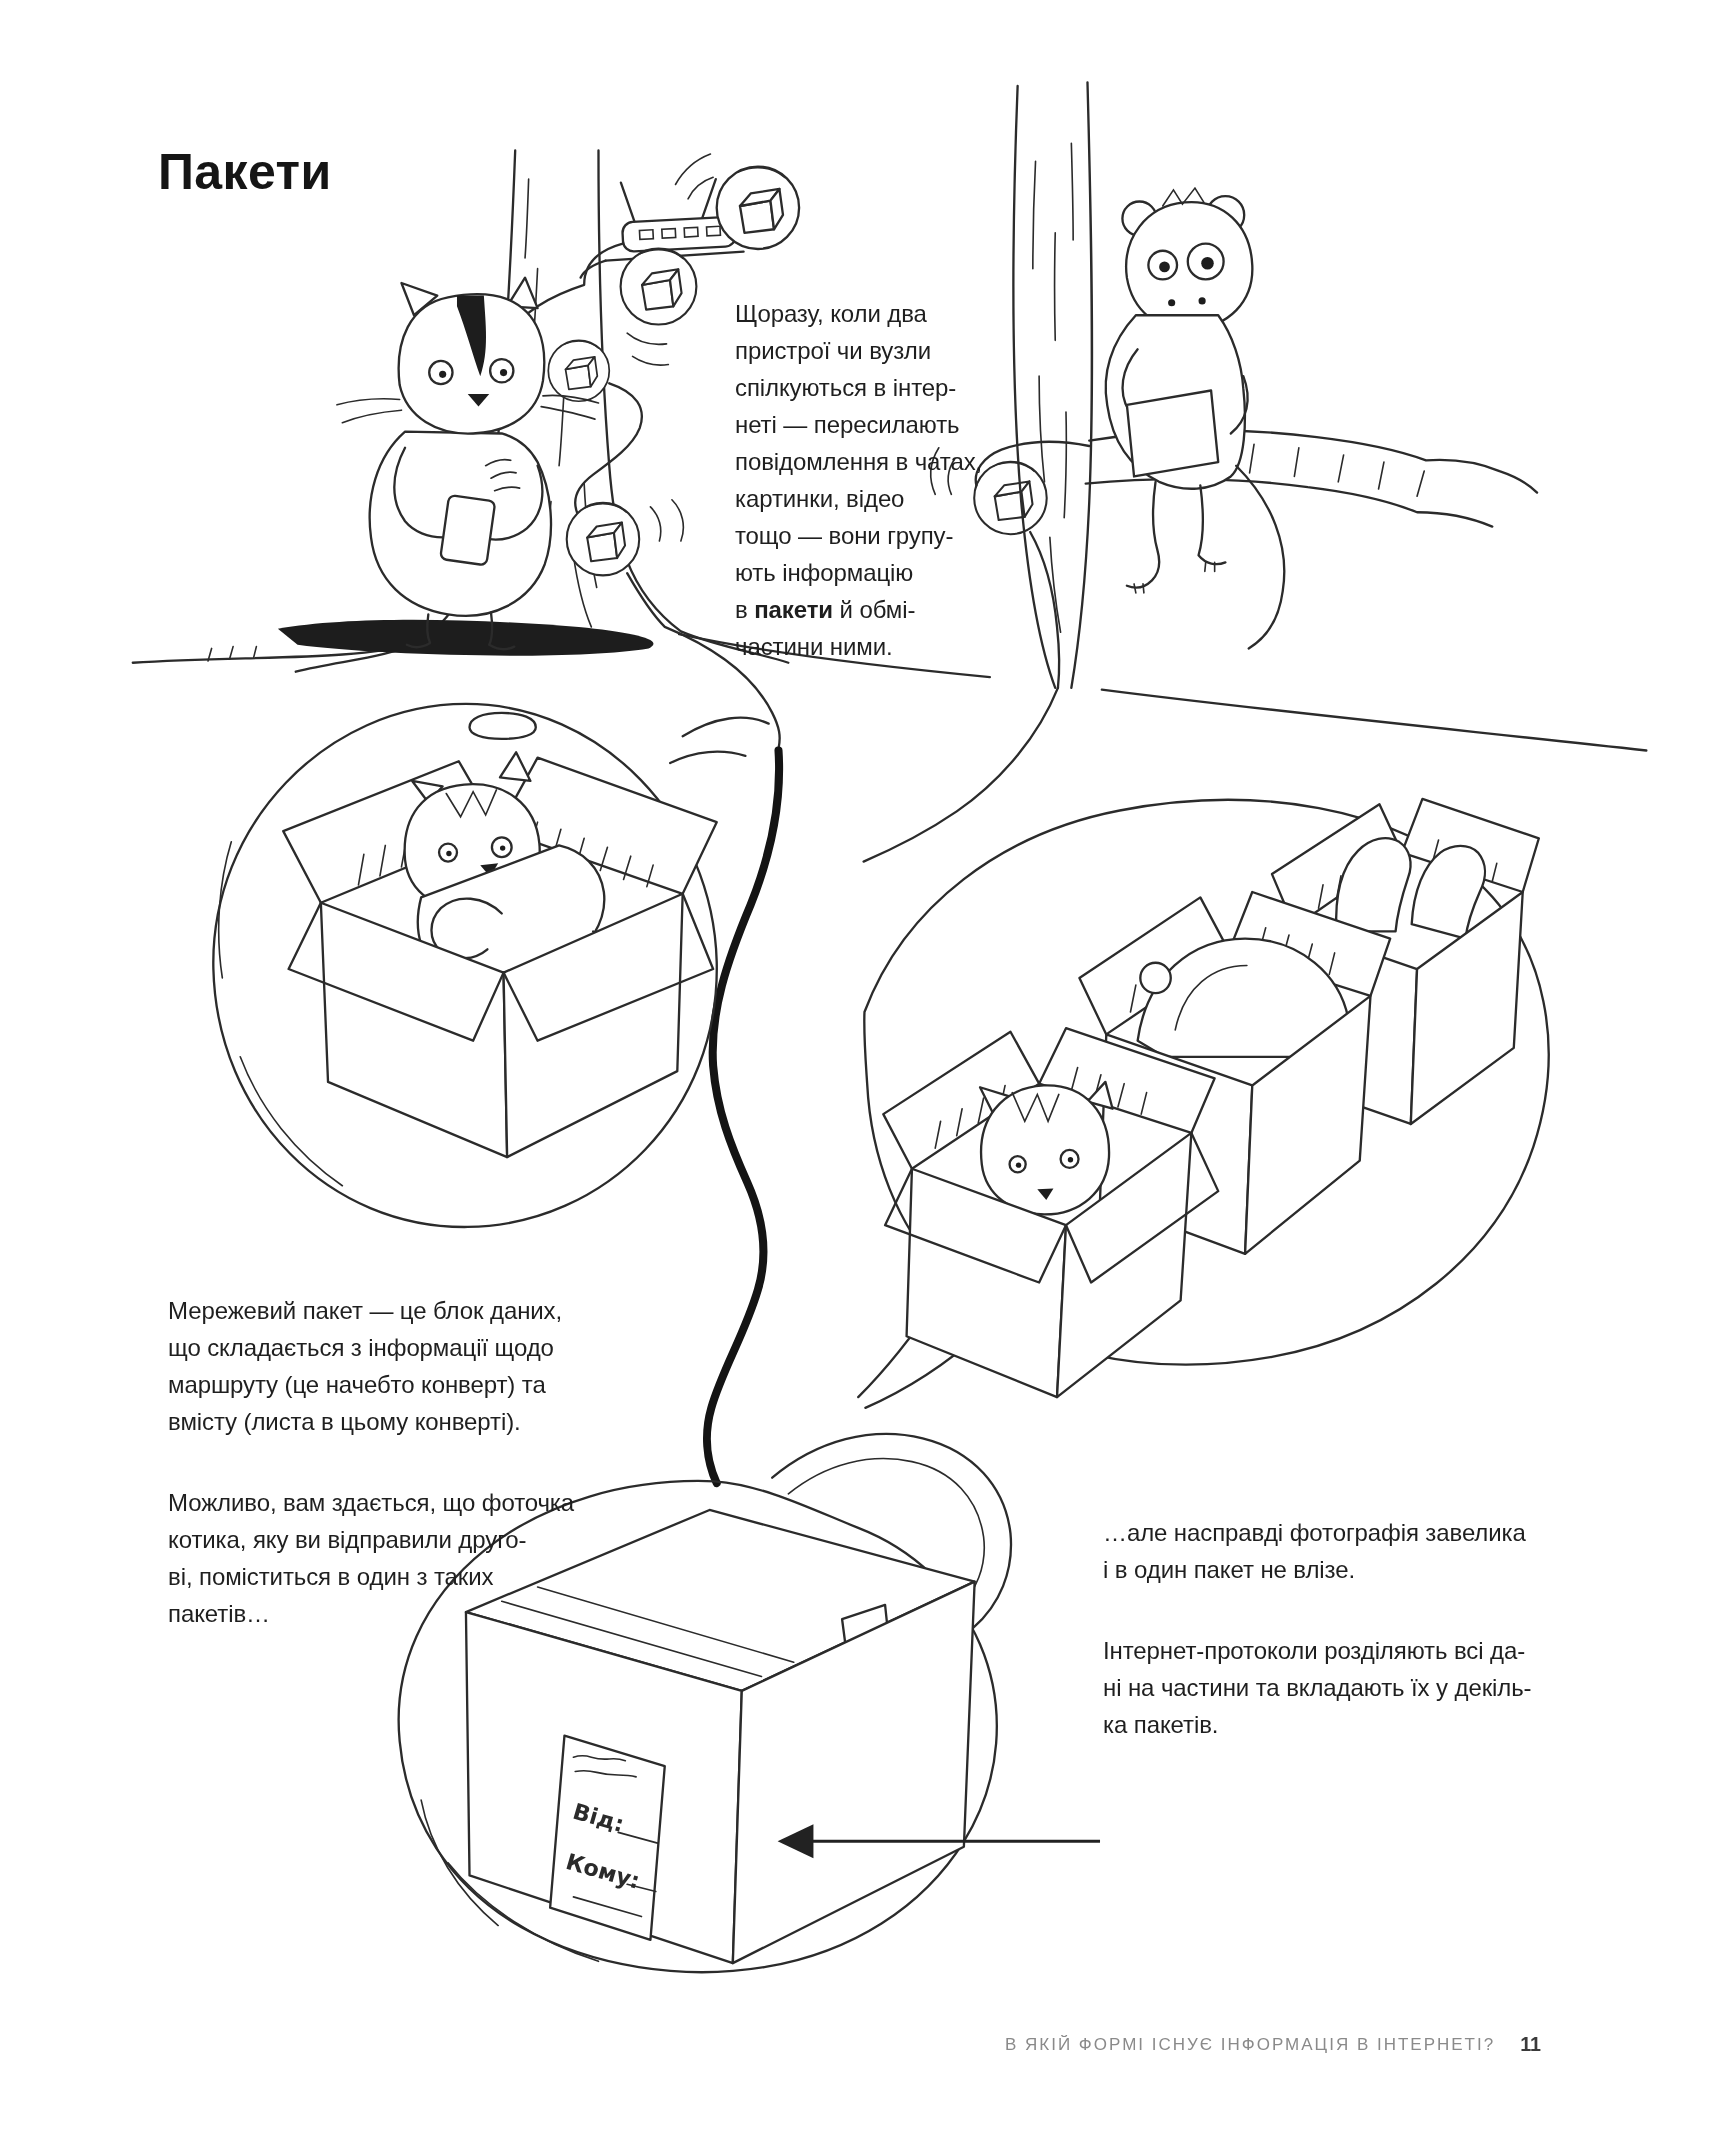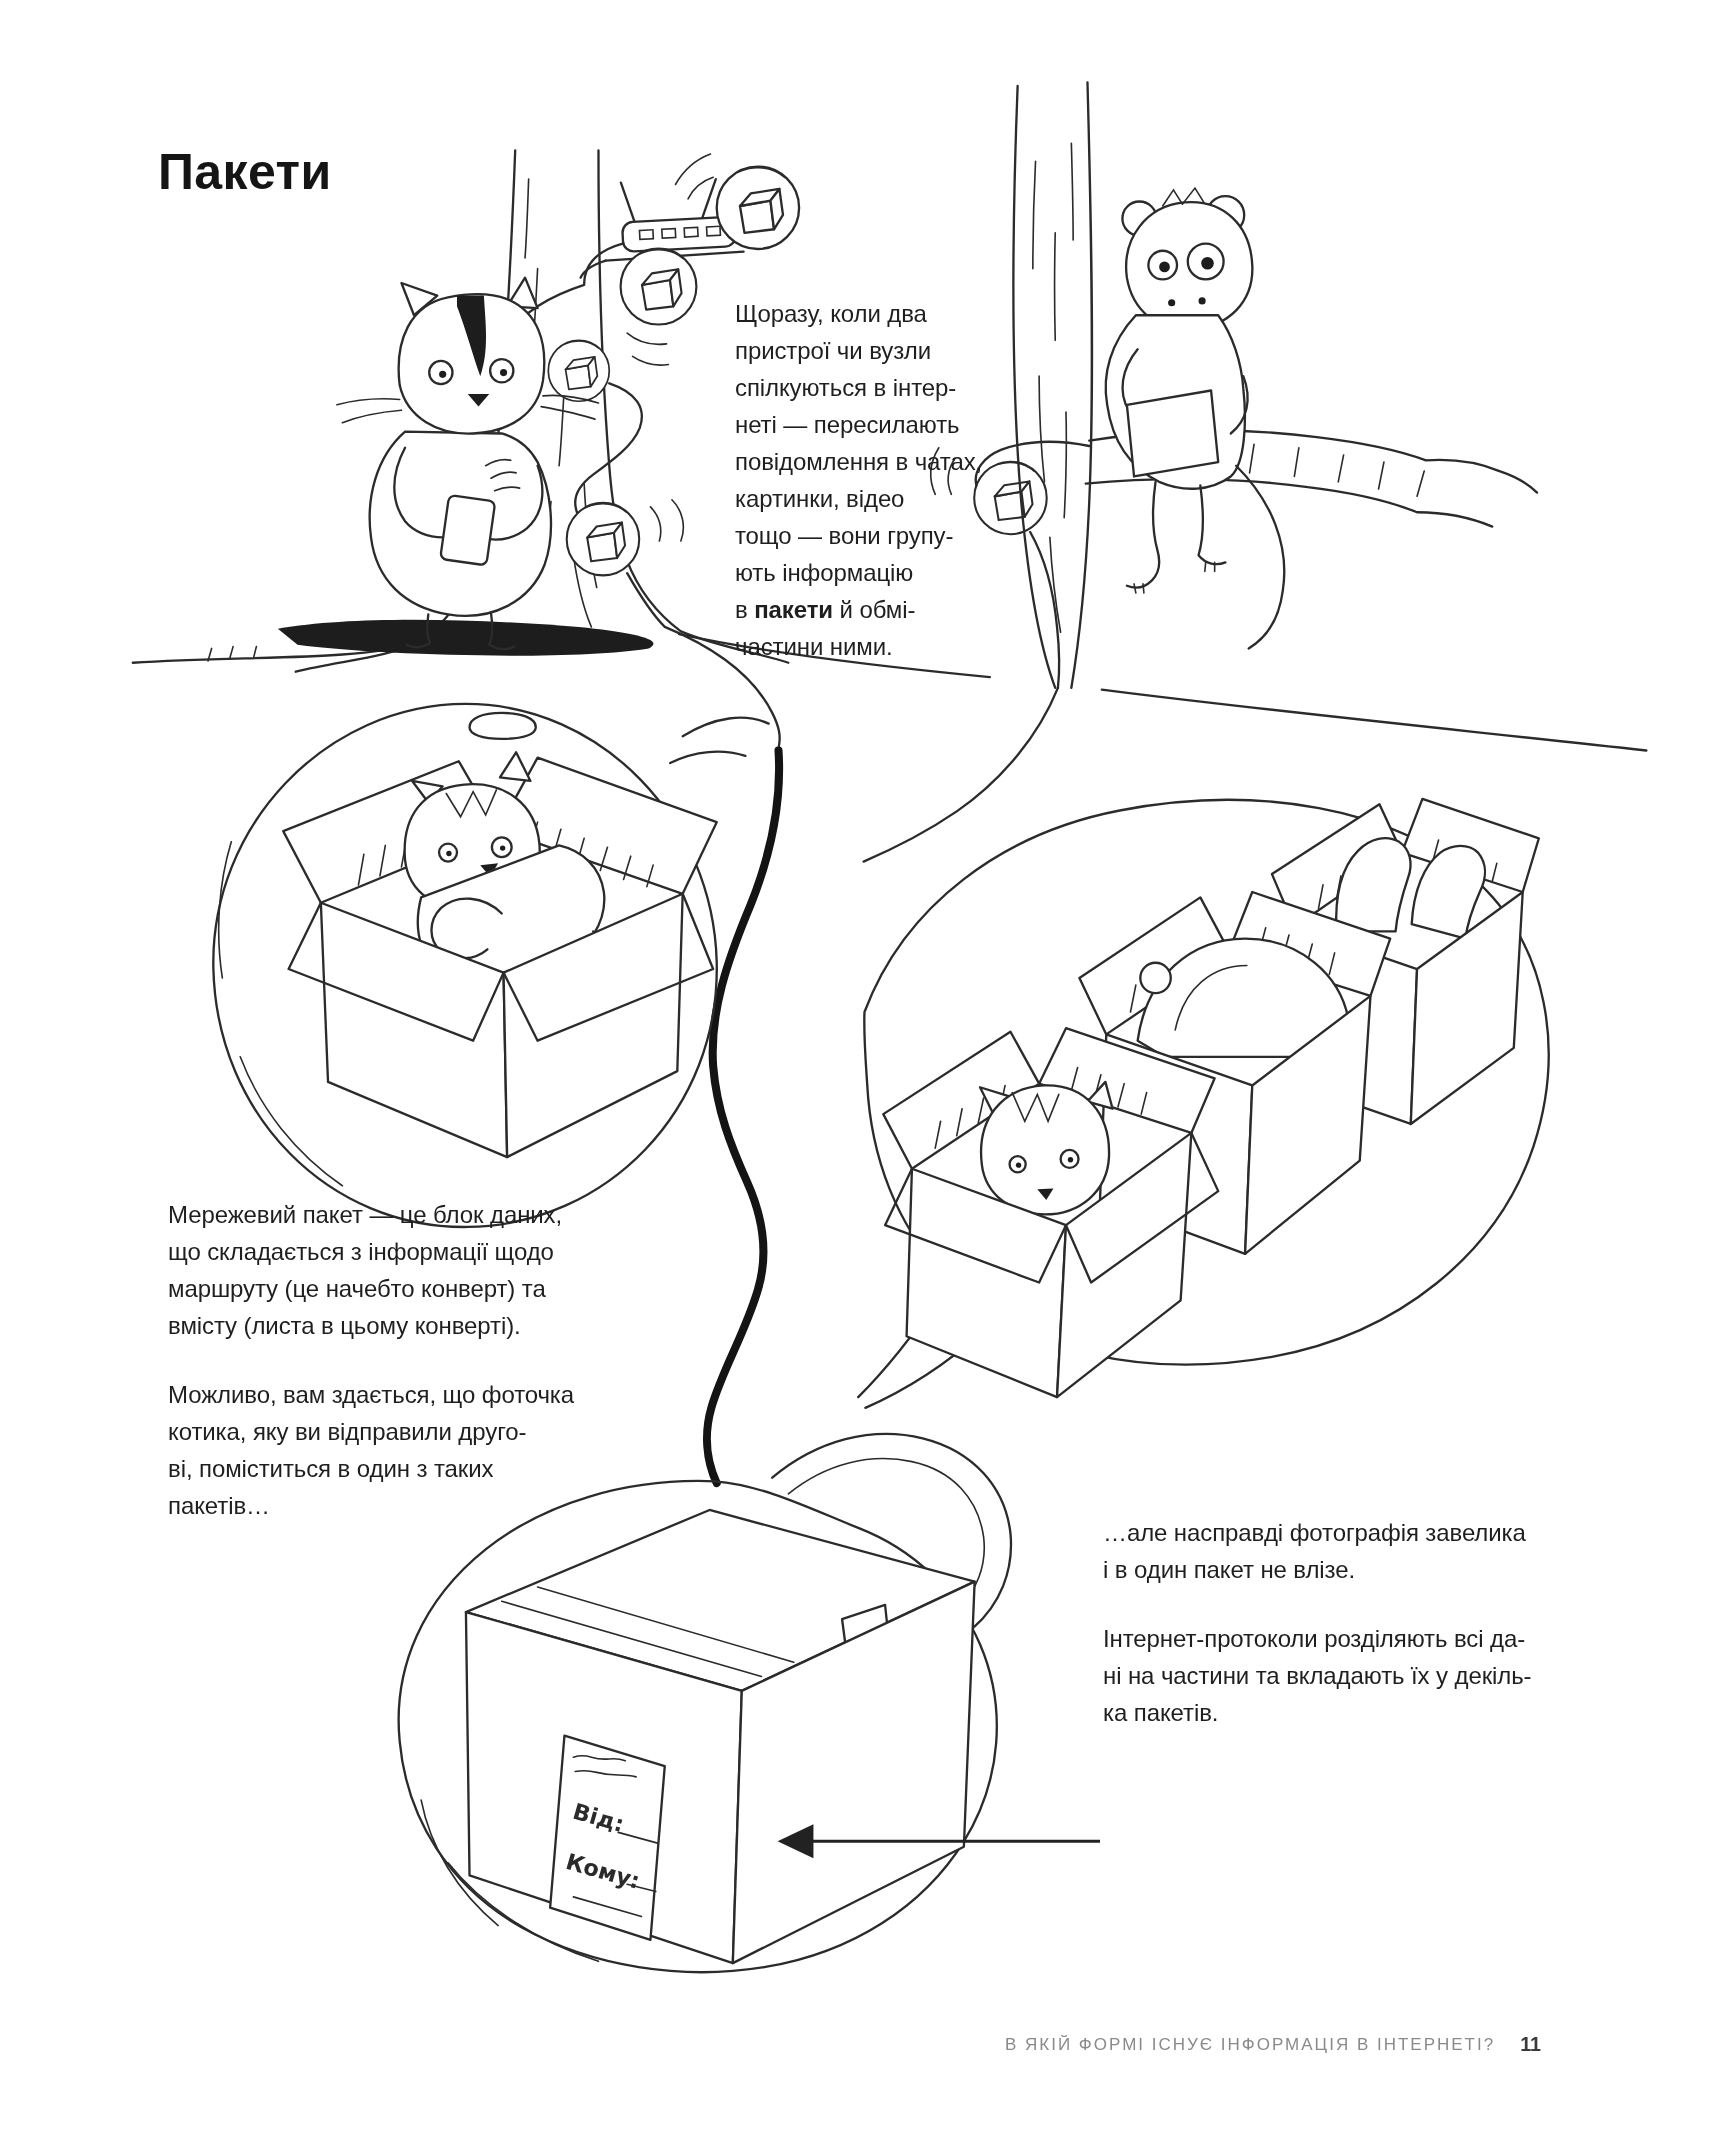--- a/index.html
+++ b/index.html
@@ -12,22 +12,22 @@
   .wfill{fill:#ffffff;}
   .bfill{fill:#1d1d1d;stroke:none;}
   .label-text{font-family:"DejaVu Sans", sans-serif;font-size:25px;font-weight:700;fill:#2b2b2b;}
   h1.title{position:absolute;left:158px;top:143px;margin:0;font-size:50px;font-weight:800;
            letter-spacing:0.4px;color:#151515;}
   .body-text{font-size:24px;line-height:37px;letter-spacing:-0.1px;white-space:pre-line;color:#1f1f1f;}
   .body-text b{font-weight:700;}
   .intro{position:absolute;left:735px;top:295px;width:296px;}
   .col{position:absolute;}
   .col p{margin:0;}
-  .col p + p{margin-top:32px;}
-  .col-left{left:168px;top:1196px;width:537px;}
+  .col p + p{margin-top:44px;}
+  .col-left{left:168px;top:1292px;width:537px;}
   .col-right{left:1103px;top:1514px;width:555px;}
   .footer{position:absolute;right:179px;top:2033px;display:flex;align-items:center;}
   .footer .sec{font-size:17px;letter-spacing:2px;color:#8a8a8a;}
   .footer .num{font-size:19.7px;font-weight:700;color:#3a3a3a;margin-left:25px;}
 </style>
 </head>
 <body>
 
 <div class="page">
 

